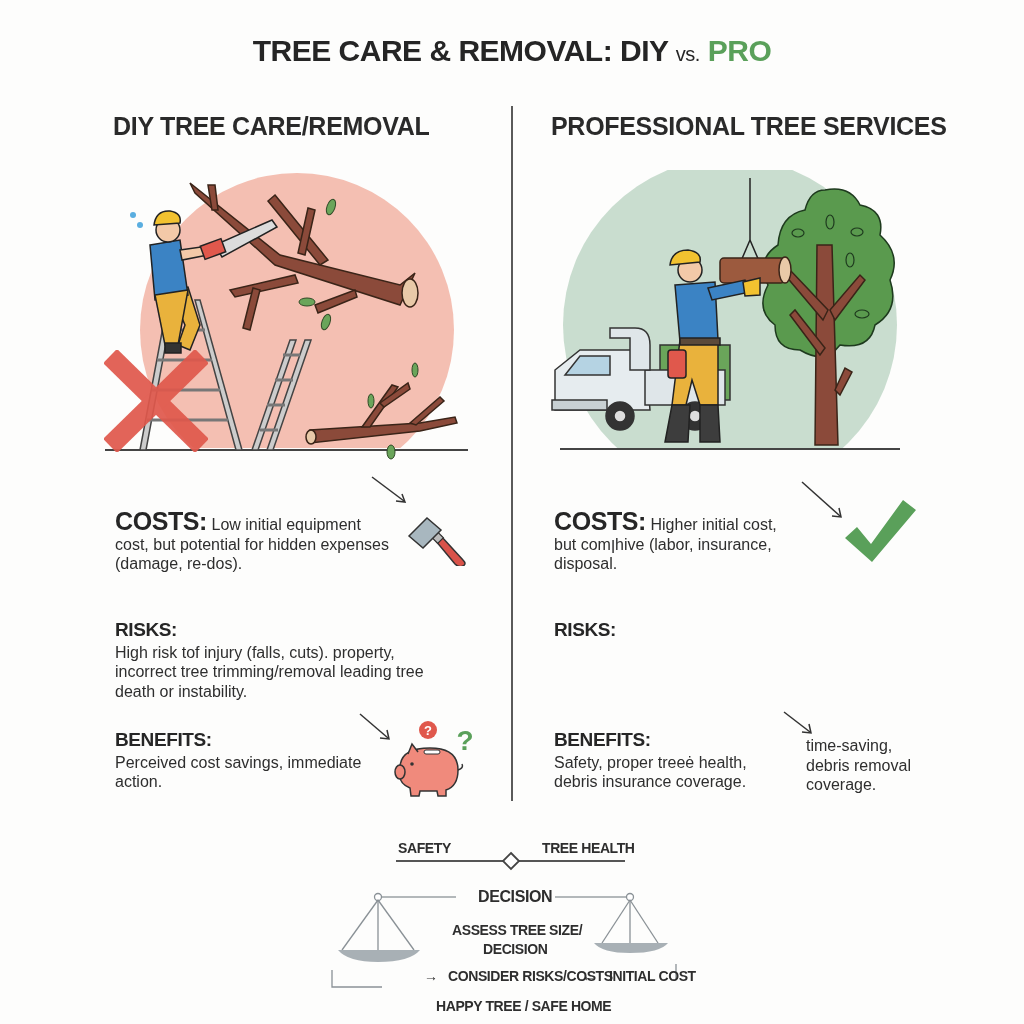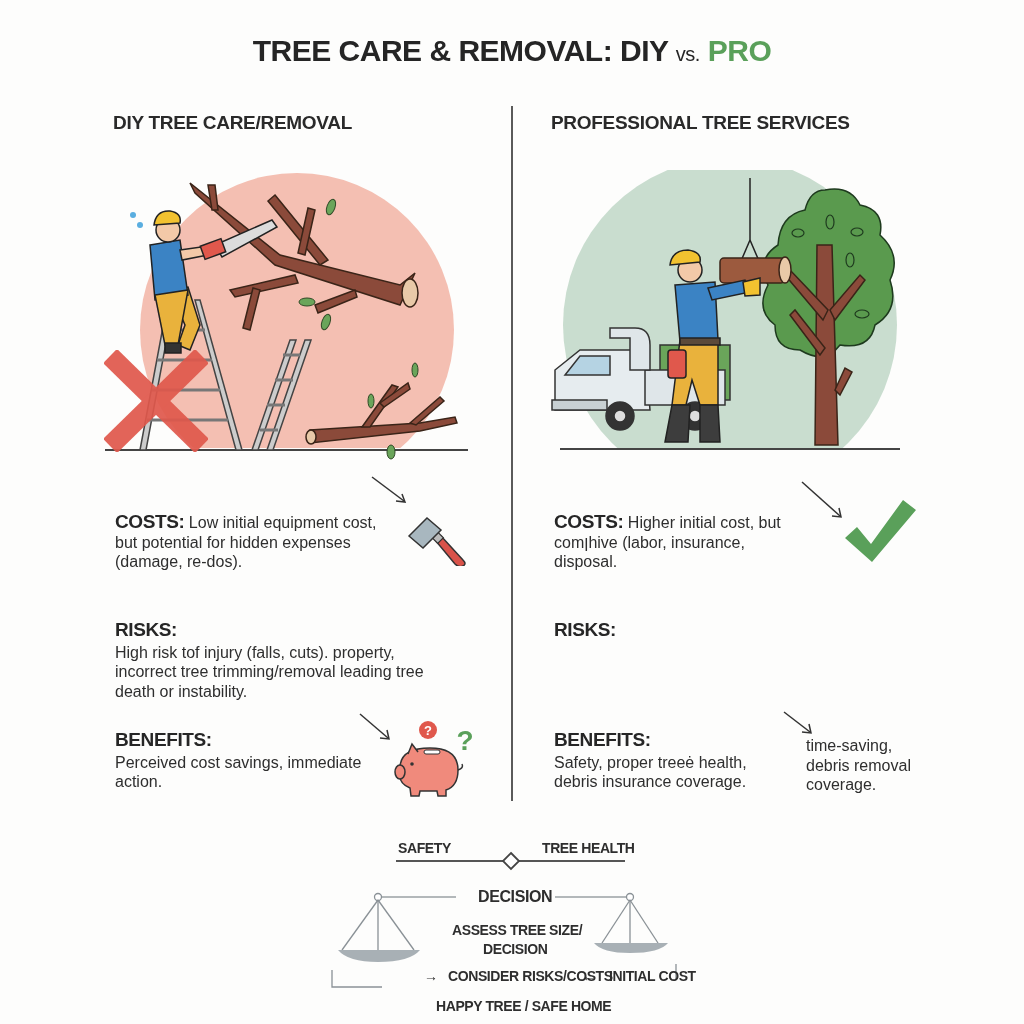--- a/index.html
+++ b/index.html
@@ -3,32 +3,32 @@
 <meta charset="utf-8">
 <style>
   * { box-sizing: border-box; margin: 0; padding: 0; }
   html, body { width: 1024px; height: 1024px; background: #fdfdfc; overflow: hidden; }
   body { position: relative; font-family: "Liberation Sans", "DejaVu Sans", sans-serif; color: #2a2a2a; }
 
   #title { position: absolute; top: 34px; left: 0; width: 1024px; text-align: center; font-size: 30px; font-weight: bold; color: #252525; letter-spacing: -0.5px; }
   #title .vs { font-size: 20px; font-weight: normal; }
   #title .pro { color: #5aa05a; }
 
-  .col-title { position: absolute; top: 112px; font-size: 19px; font-weight: bold; color: #2a2a2a; letter-spacing: -0.3px; }
+  .col-title { position: absolute; top: 112px; font-size: 25px; font-weight: bold; color: #2a2a2a; letter-spacing: -0.3px; }
   #diy-title { left: 113px; }
   #pro-title { left: 551px; }
 
   #divider { position: absolute; left: 511px; top: 106px; width: 2px; height: 695px; background: #5a5a5a; }
 
   .illus { position: absolute; }
   #diy-illus { left: 100px; top: 165px; width: 380px; height: 295px; }
   #pro-illus { left: 540px; top: 170px; width: 380px; height: 290px; }
 
   .block { position: absolute; font-size: 16px; line-height: 19.5px; color: #2e2e2e; }
-  .block .lbl { font-weight: bold; font-size: 19px; color: #262626; letter-spacing: -0.4px; margin-top: 12px; }
+  .block .lbl { font-weight: bold; font-size: 25px; color: #262626; letter-spacing: -0.4px; margin-top: 12px; }
   .block .hd { display: block; font-weight: bold; font-size: 19px; color: #262626; letter-spacing: -0.4px; margin-bottom: 3px; }
 
   #diy-costs { left: 115px; top: 512px; width: 280px; }
   #diy-risks { left: 115px; top: 620px; width: 340px; }
   #diy-benefits { left: 115px; top: 730px; width: 270px; }
 
   #pro-costs { left: 554px; top: 512px; width: 230px; }
   #pro-risks { left: 554px; top: 620px; width: 320px; }
   #pro-benefits { left: 554px; top: 730px; width: 230px; }
   #pro-extra { position: absolute; left: 806px; top: 736px; width: 120px; font-size: 16px; line-height: 19.5px; color: #2e2e2e; }

